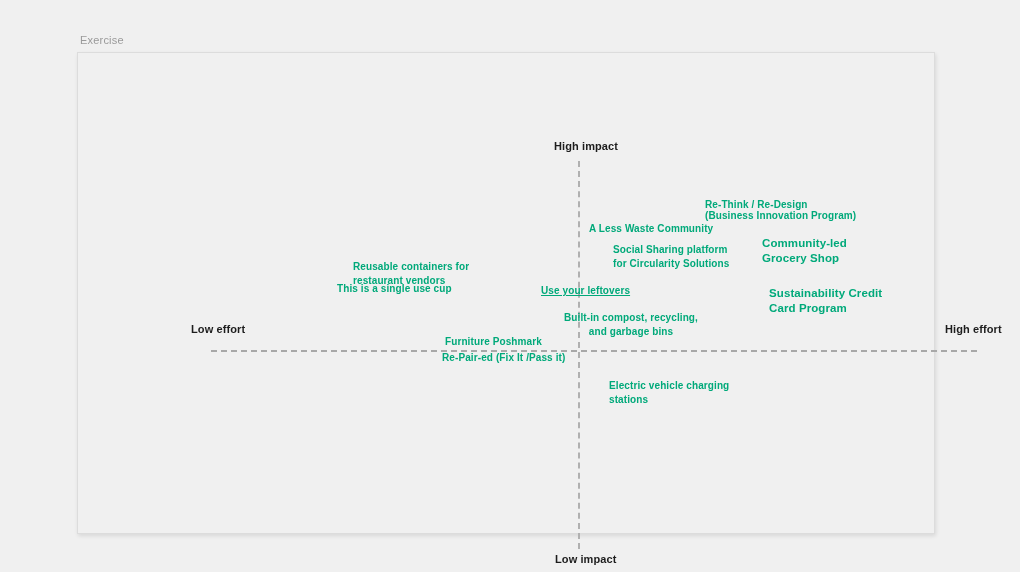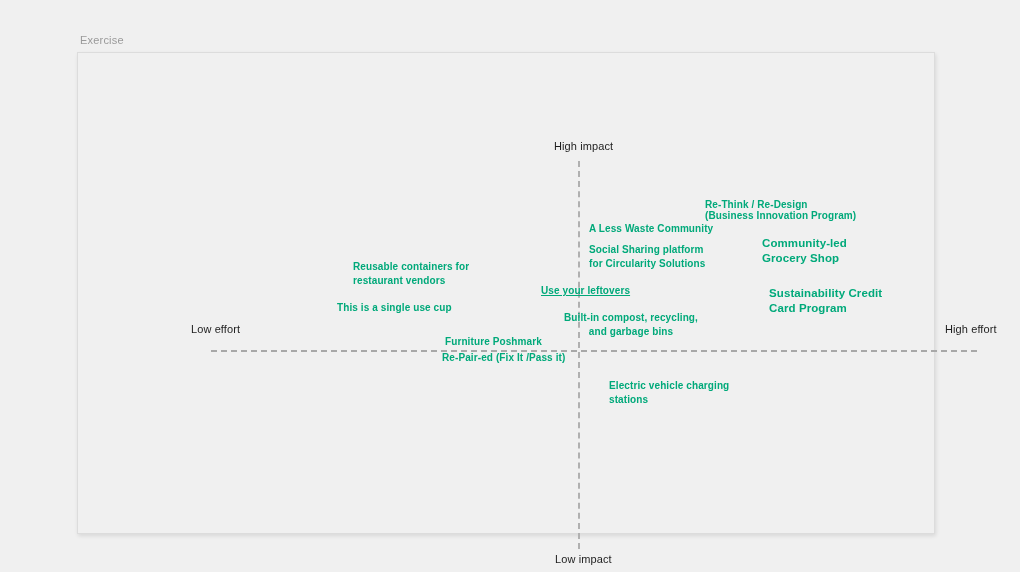--- a/index.html
+++ b/index.html
@@ -62,21 +62,21 @@
     top: 297px;
     width: 766px;
     height: 0;
     border-top: 2px dashed #a8a8a8;
   }
 
   
   .axis-label {
     position: absolute;
     font-size: 11px;
-    font-weight: normal;
+    font-weight: bold;
     color: #1d1d1d;
     white-space: nowrap;
     letter-spacing: 0.1px;
   }
   #label-high-impact { left: 476px; top: 87px; }
   #label-low-impact  { left: 477px; top: 500px; }
   #label-low-effort  { left: 113px; top: 270px; }
   #label-high-effort { left: 844px; top: 270px; padding-left: 23px; }
 
   
@@ -107,26 +107,26 @@
     <div class="axis-label" id="label-low-impact">Low impact</div>
     <div class="axis-label" id="label-low-effort">Low effort</div>
     <div class="axis-label" id="label-high-effort">High effort</div>
 
     <div id="notes-layer">
         <div class="idea size-sm" style="left: 627px; top: 146px; color: rgb(0, 169, 122);">Re-Think / Re-Design
 (Business Innovation Program)</div>
         <div class="idea size-md" style="left: 511px; top: 169px; color: rgb(0, 169, 122);">A Less Waste Community</div>
         <div class="idea size-lg" style="left: 684px; top: 183px; color: rgb(0, 169, 122);">Community-led
 Grocery Shop</div>
-        <div class="idea size-md" style="left: 511px; top: 190px; color: rgb(0, 169, 122);">Social Sharing platform
+        <div class="idea size-md" style="left: 535px; top: 190px; color: rgb(0, 169, 122);">Social Sharing platform
 for Circularity Solutions</div>
         <div class="idea size-md" style="left: 259px; top: 207px; color: rgb(0, 169, 122); margin-left: 16px;">Reusable containers for
 restaurant vendors</div>
         <div class="idea size-md" style="left: 463px; top: 231px; color: rgb(0, 169, 122); text-decoration: underline;">Use your leftovers</div>
-        <div class="idea size-md" style="left: 259px; top: 248px; color: rgb(0, 169, 122);">This is a single use cup</div>
+        <div class="idea size-md" style="left: 259px; top: 229px; color: rgb(0, 169, 122);">This is a single use cup</div>
         <div class="idea size-lg" style="left: 691px; top: 233px; color: rgb(0, 169, 122);">Sustainability Credit
 Card Program</div>
         <div class="idea size-md" style="left: 486px; top: 258px; color: rgb(0, 169, 122); text-align: center;">Built-in compost, recycling,
 and garbage bins</div>
         <div class="idea size-md" style="left: 367px; top: 282px; color: rgb(0, 169, 122);">Furniture Poshmark</div>
         <div class="idea size-sm" style="left: 364px; top: 299px; color: rgb(0, 169, 122);">Re-Pair-ed (Fix It /Pass it)</div>
         <div class="idea size-md" style="left: 531px; top: 326px; color: rgb(0, 169, 122);">Electric vehicle charging
 stations</div>
       </div>
 

